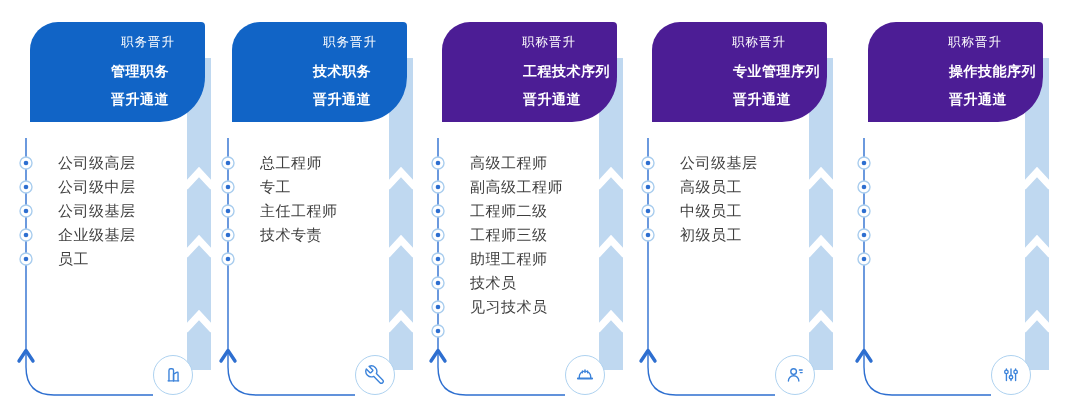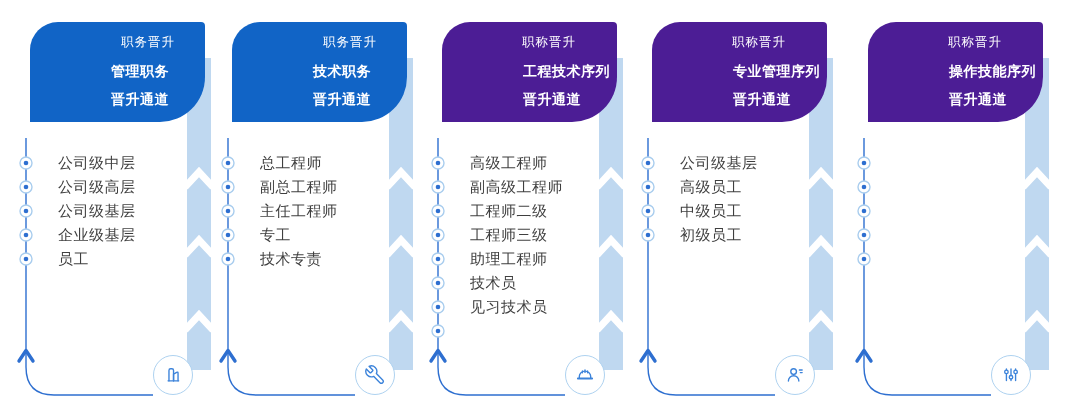--- a/index.html
+++ b/index.html
@@ -58,22 +58,22 @@
       </g>
     </svg>
     <div class="hdr">
       <div class="hdr-label">职务晋升</div>
       <div class="hdr-title">
         <div>管理职务</div>
         <div>晋升通道</div>
       </div>
     </div>
     <div class="items">
+      <div>公司级高层</div>
       <div>公司级中层</div>
-      <div>公司级高层</div>
       <div>公司级基层</div>
       <div>企业级基层</div>
       <div>员工</div>
     </div>
     <div class="badge-circle">
       <svg width="22" height="22" viewBox="0 0 24 24">
         <path d="M7.6 18.4 V7 q0-1.8 1.8-1.8 h1.4 q1.8 0 1.8 1.8 v11.4"></path>
         <path d="M12.6 18.4 v-7.4 l3.4-1.9 q1.5-.8 1.5 .9 v8.4"></path>
         <path d="M6.6 18.4 h11.6"></path>
       </svg>
@@ -107,23 +107,22 @@
     </svg>
     <div class="hdr">
       <div class="hdr-label">职务晋升</div>
       <div class="hdr-title">
         <div>技术职务</div>
         <div>晋升通道</div>
       </div>
     </div>
     <div class="items">
       <div>总工程师</div>
-      <div>副总工程师</div>
+      <div>专工</div>
       <div>主任工程师</div>
-      <div>专工</div>
       <div>技术专责</div>
     </div>
     <div class="badge-circle">
       <svg width="22" height="22" viewBox="0 0 24 24">
         <g transform="translate(24,0) scale(-1,1)">
           <path d="M14.7 6.3a1 1 0 0 0 0 1.4l1.6 1.6a1 1 0 0 0 1.4 0l3.77-3.77a6 6 0 0 1-7.94 7.94l-6.91 6.91a2.12 2.12 0 0 1-3-3l6.91-6.91a6 6 0 0 1 7.94-7.94l-3.76 3.76z"></path>
         </g>
       </svg>
     </div>
   </div>

